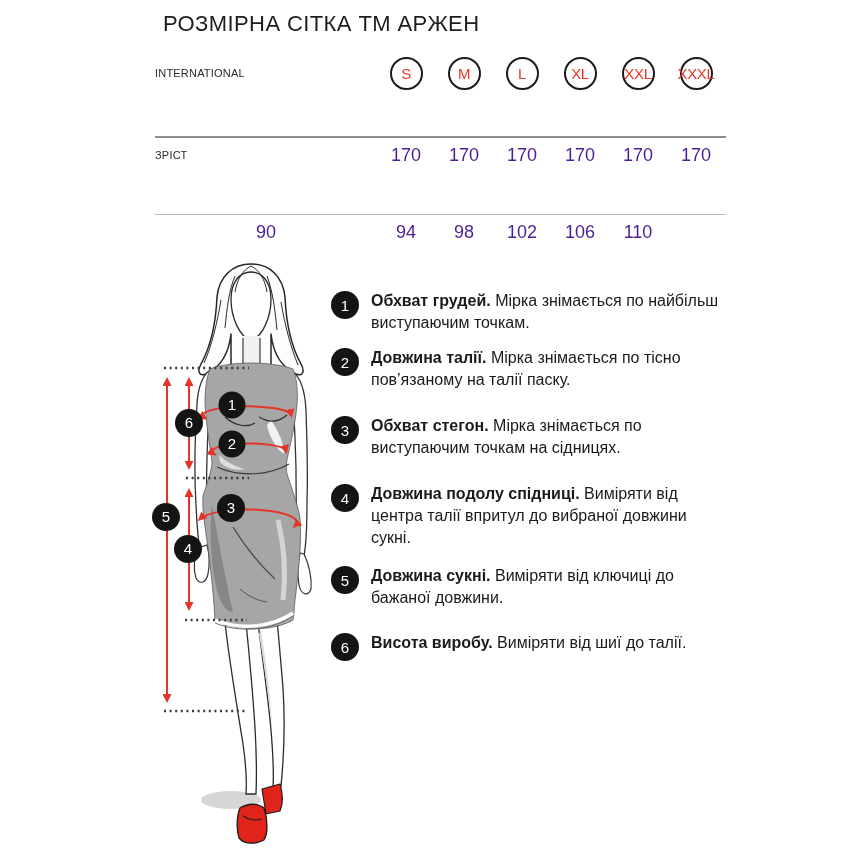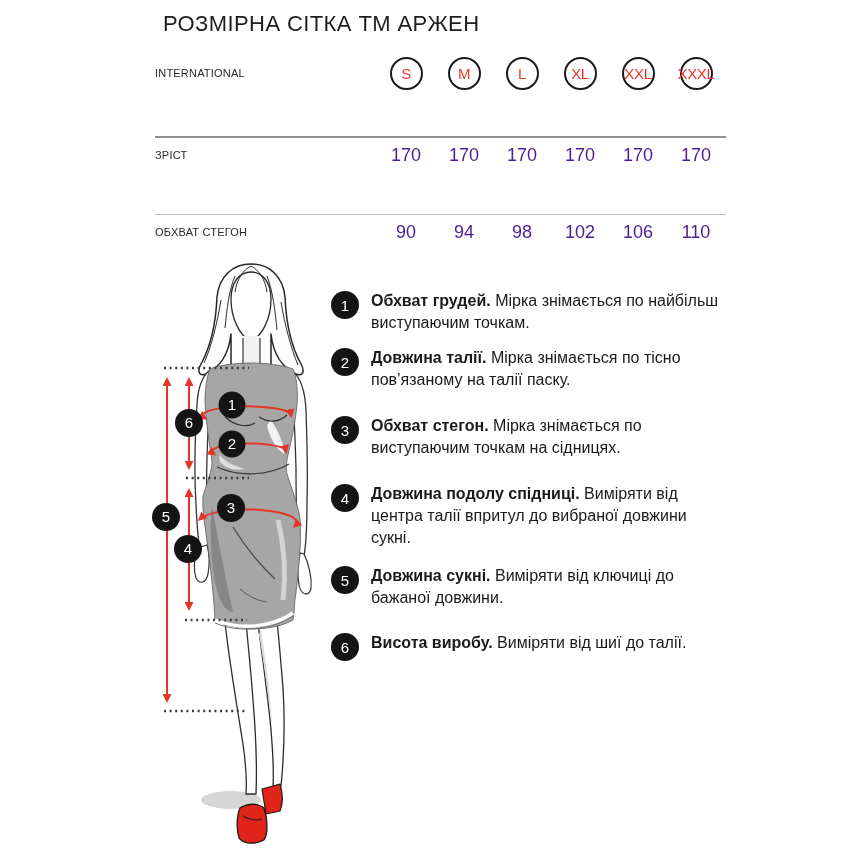--- a/index.html
+++ b/index.html
@@ -86,21 +86,20 @@
     <div class="t-cell g-val">170</div>
     <div class="t-cell g-val">170</div>
     <div class="t-cell g-val">170</div>
     <div class="t-cell g-val">170</div>
     <div class="t-cell g-val">170</div>
     <div class="t-cell g-val">170</div>
   </div>
 
 
   <div class="t-row t-row-data">
-    <div class="t-label">ОБХВАТ СТЕГОН</div>
     <div class="t-cell g-val">90</div>
     <div class="t-cell g-val">94</div>
     <div class="t-cell g-val">98</div>
     <div class="t-cell g-val">102</div>
     <div class="t-cell g-val">106</div>
     <div class="t-cell g-val">110</div>
   </div>
 
 </div>
 

